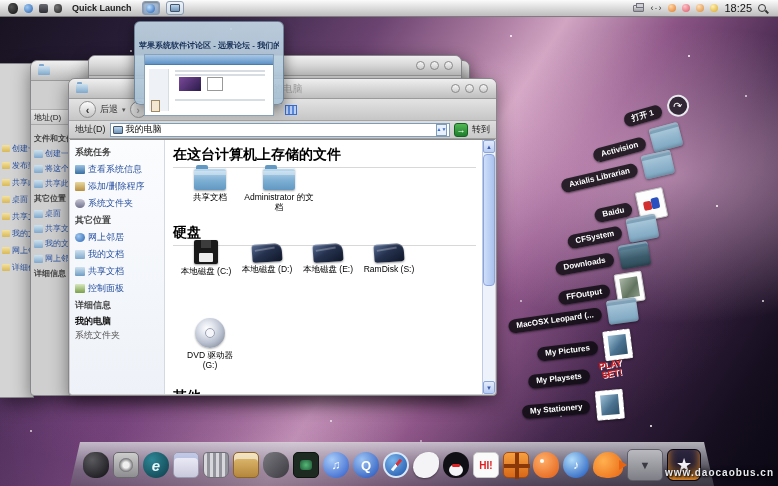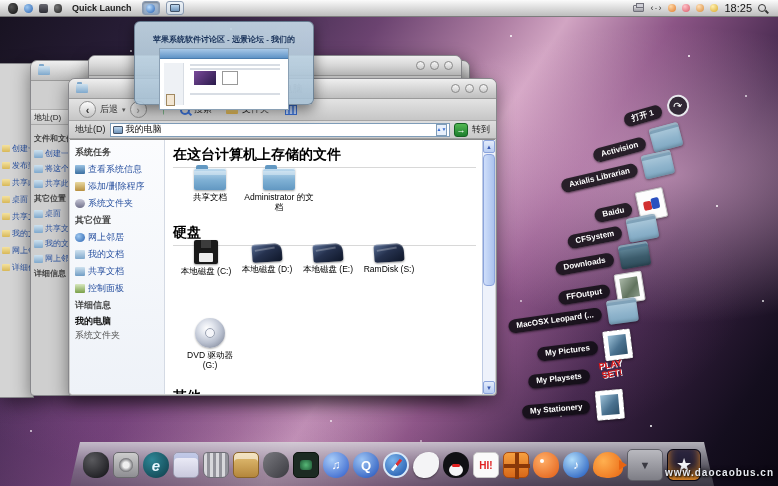--- a/index.html
+++ b/index.html
@@ -43,24 +43,24 @@
   .avatar{ width:8px; height:8px; border-radius:50%; }
   .av1{ background:radial-gradient(circle at 35% 30%, #ffd9a8, #e07828); }
   .av2{ background:radial-gradient(circle at 35% 30%, #ffc2c8, #d85868); }
   .av3{ background:radial-gradient(circle at 35% 30%, #ffe0b8, #d88a38); }
   .av4{ background:radial-gradient(circle at 35% 30%, #fff0b0, #d8a828); }
   .clock{ font-size:11px; color:#111; }
   .spot{ width:8px; height:8px; border:1.5px solid #333; border-radius:50%; position:relative; margin-right:4px; }
   .spot::after{ content:""; position:absolute; width:4px; height:1.5px; background:#333; transform:rotate(45deg); right:-4px; bottom:-1px; }
 
   
-  .popup{ position:absolute; left:134px; top:21px; width:180px; height:84px; z-index:50;
+  .popup{ position:absolute; left:134px; top:21px; width:150px; height:84px; z-index:50;
     background:linear-gradient(rgba(196,216,230,.92), rgba(166,192,212,.9));
     border:1px solid rgba(60,80,100,.55); border-radius:6px; box-shadow:0 5px 14px rgba(0,0,0,.5);
-    padding:12px 4px; }
+    padding:18px 4px; }
   .popup-title{ font-size:8px; font-weight:bold; color:#173058; text-align:center; white-space:nowrap; overflow:hidden; }
   .thumb{ margin:3px auto 0; width:130px; height:62px; background:#fff; border:1px solid #8aa0b4; position:relative; overflow:hidden; }
   .thumb-bar{ height:10px; background:linear-gradient(#a8c8e8,#5f93c6); border-bottom:1px solid #4a7cae; }
   .thumb-line{ position:absolute; left:30px; right:8px; height:2px; background:#d8dde4; }
   .thumb-side{ position:absolute; left:4px; top:14px; bottom:4px; width:20px; background:#eef1f5; border-right:1px solid #d8dde4; }
   .thumb-img1{ position:absolute; left:34px; top:22px; width:22px; height:14px; background:linear-gradient(135deg,#7a4a9a,#2a1a4a); }
   .thumb-img2{ position:absolute; left:62px; top:22px; width:16px; height:14px; background:#fff; border:1px solid #999; }
   .thumb-stamp{ position:absolute; left:6px; bottom:3px; width:9px; height:12px; background:#f3e6d2; border:1px solid #a08860; }
 
   

